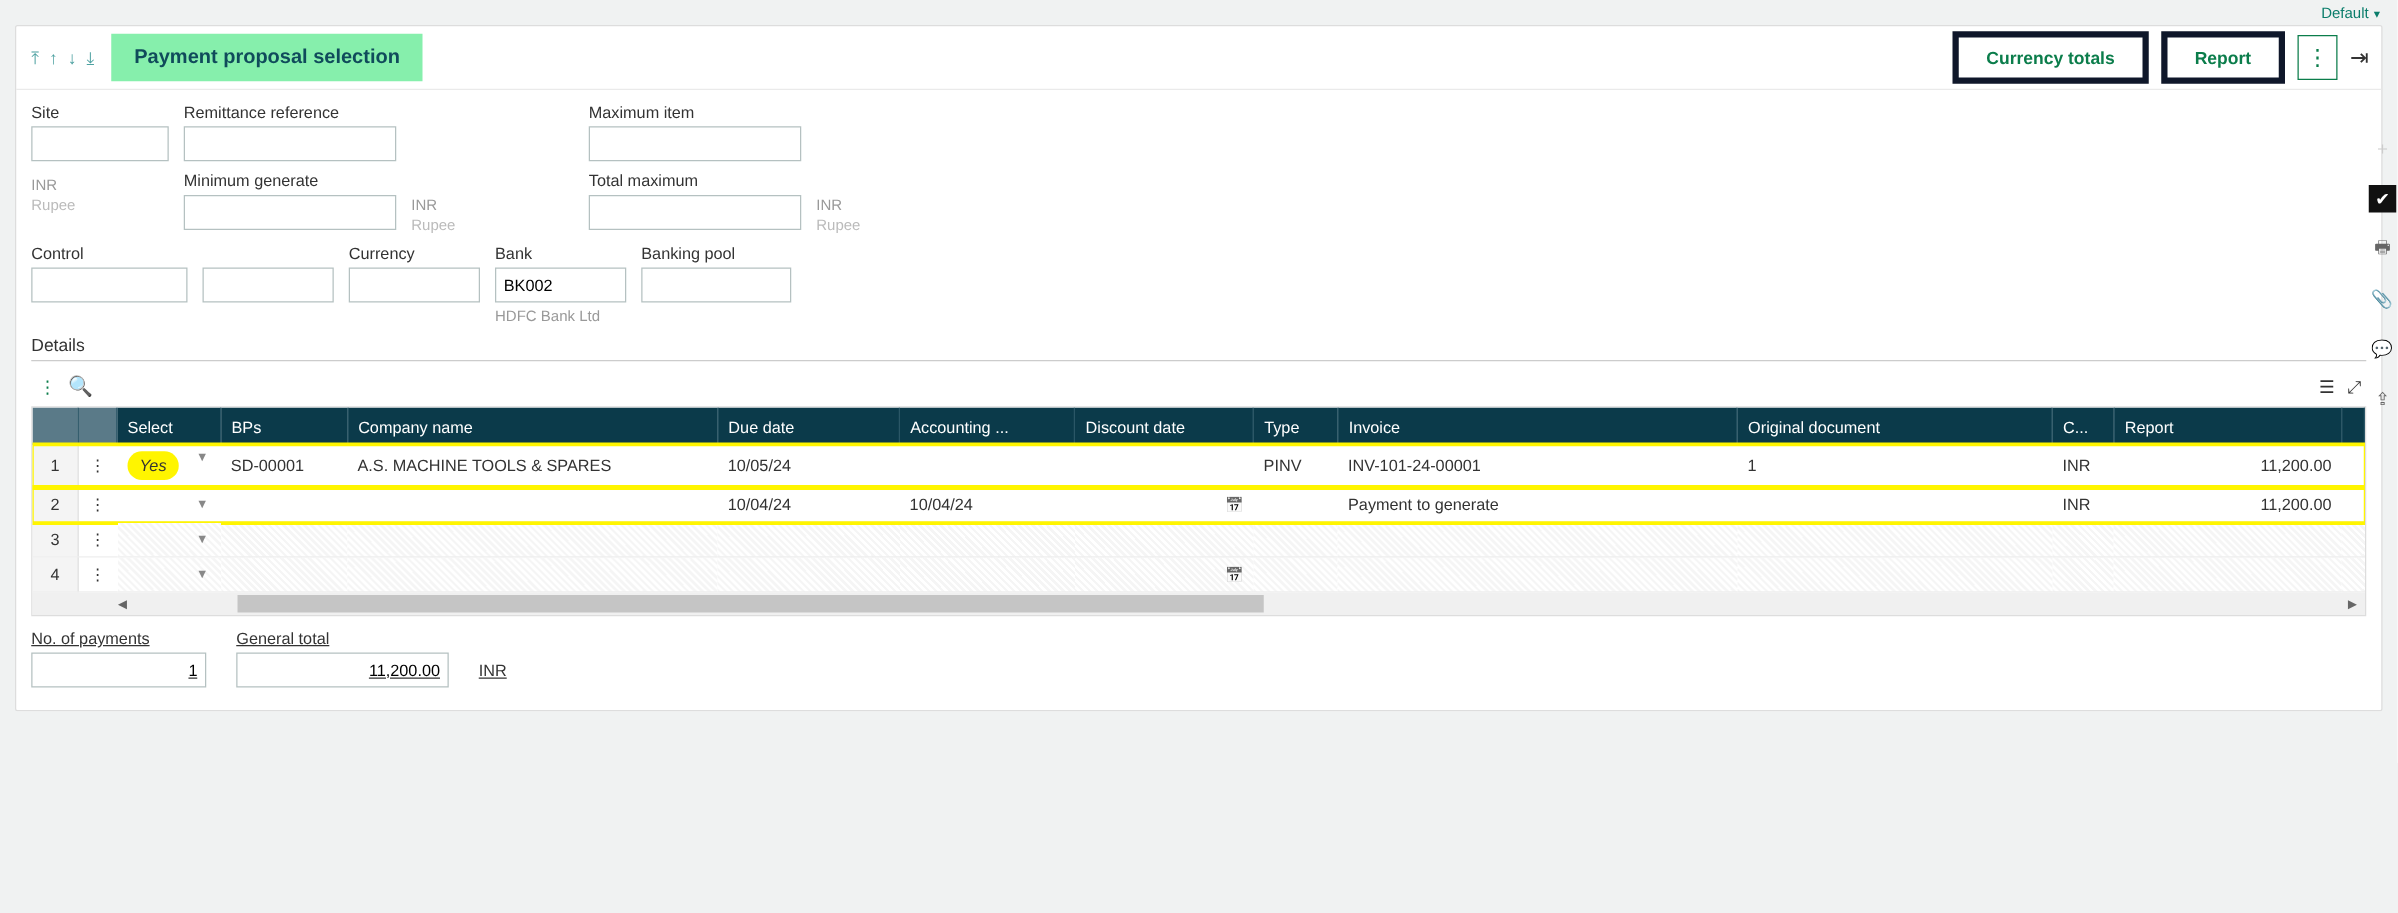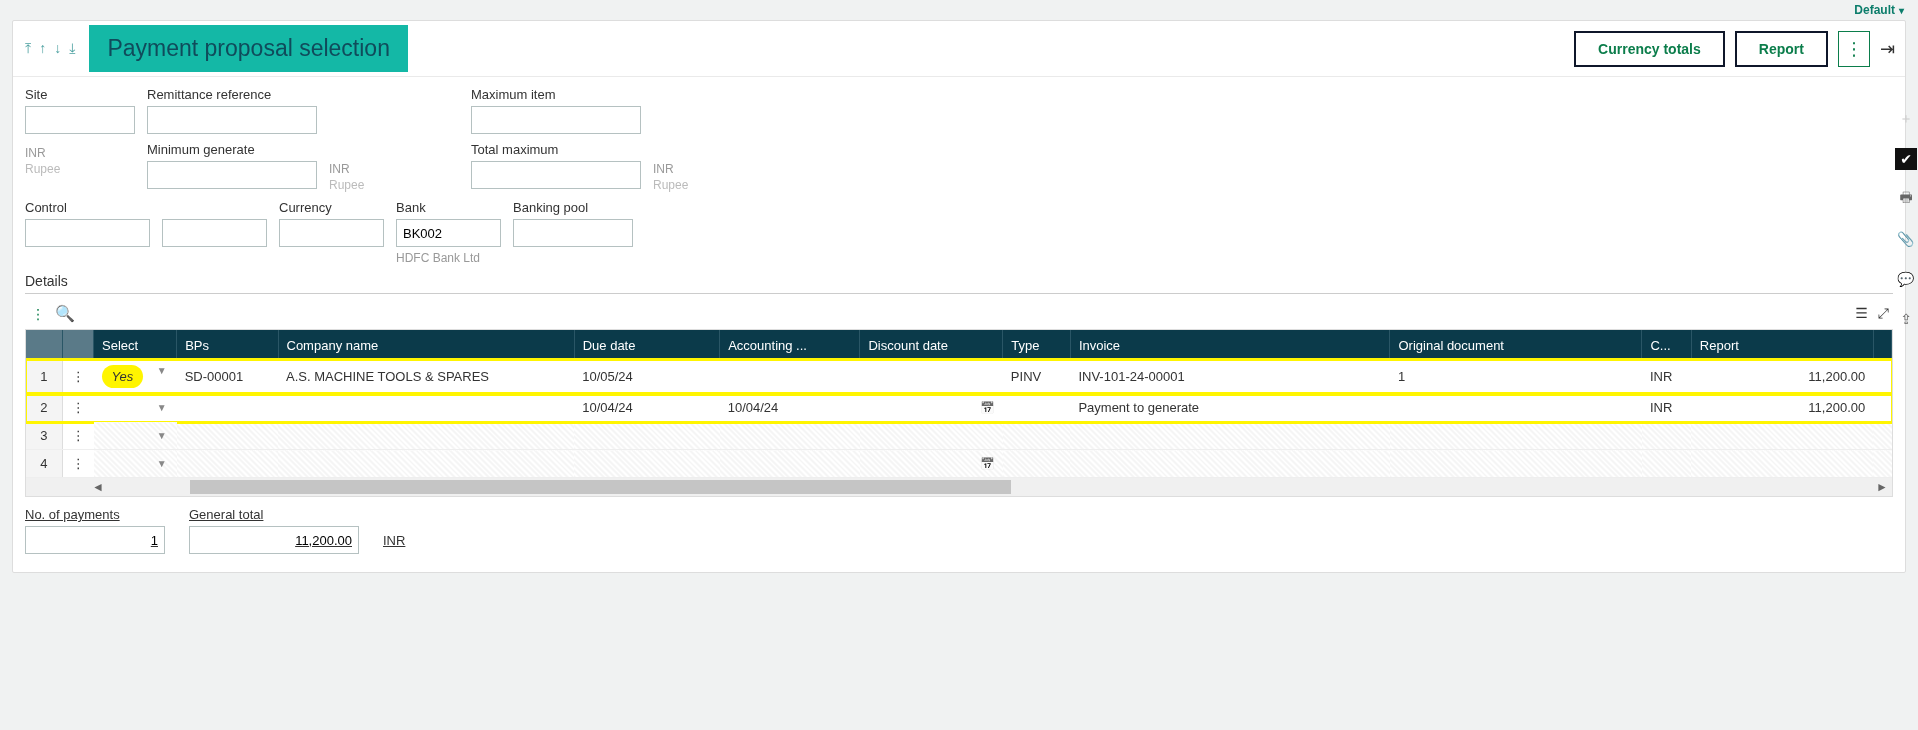--- a/index.html
+++ b/index.html
@@ -1,26 +1,26 @@
 <!DOCTYPE html>
 <html><head>
 <meta charset="utf-8">
 <style>
 * { box-sizing: border-box; margin: 0; padding: 0; font-family: Arial, sans-serif; }
 body { background: #f0f2f2; font-size: 13px; color: #333; }
 .top-bar { height: 20px; display: flex; justify-content: flex-end; align-items: center; padding-right: 14px; }
-.top-bar .default-dd { color: #0b7d6b; font-weight: bold; font-size: 12px; cursor: pointer; }
+.top-bar .default-dd { color: #0b7d6b; font-weight: normal; font-size: 12px; cursor: pointer; }
 .top-bar .default-dd::after { content: "▾"; margin-left: 4px; font-size: 10px; }
 .main-card { background: #fff; margin: 0 12px; border: 1px solid #ddd; border-radius: 2px; }
 .header-row { display: flex; align-items: center; padding: 4px 10px 4px 6px; border-bottom: 1px solid #eaeaea; }
 .nav-arrows { display: flex; gap: 8px; padding: 0 6px; color: #4da1a1; }
 .nav-arrows span { cursor: pointer; font-size: 14px; }
-.title-hl { background: #14b8a6; padding: 10px 18px; font-size: 23px; color: #104b5b; font-weight: 400; margin-left: 8px; }
+.title-hl { background: #86efac; padding: 10px 18px; font-size: 16px; color: #104b5b; font-weight: 700; margin-left: 8px; }
 .header-spacer { flex: 1; }
-.btn-outline { border: 2px solid #0f172a; color: #0b7d4b; background: #fff; padding: 8px 22px; font-weight: bold; font-size: 14px; margin-left: 10px; cursor: pointer; border-radius: 0; }
+.btn-outline { border: 5px solid #0f172a; color: #0b7d4b; background: #fff; padding: 8px 22px; font-weight: bold; font-size: 14px; margin-left: 10px; cursor: pointer; border-radius: 0; }
 .kebab-btn { border: 1px solid #0b7d4b; color: #0b7d4b; background: #fff; width: 32px; height: 36px; margin-left: 10px; display: inline-flex; align-items: center; justify-content: center; font-size: 18px; cursor: pointer; }
 .exit-icon { margin-left: 10px; font-size: 18px; color: #333; cursor: pointer; }
 .form-area { padding: 10px 12px 8px 12px; position: relative; }
 .form-row { display: flex; gap: 12px; margin-bottom: 8px; align-items: flex-start; }
 .field { display: flex; flex-direction: column; }
 .field label { font-size: 13px; color: #333; margin-bottom: 4px; }
 .field input { border: 1px solid #b5c1c1; height: 28px; padding: 0 6px; font-size: 13px; background: #fff; }
 .cur-code { font-size: 12px; color: #999; margin-top: 4px; }
 .cur-name { font-size: 12px; color: #bbb; margin-top: 2px; }
 .helper { font-size: 12px; color: #999; margin-top: 4px; }

